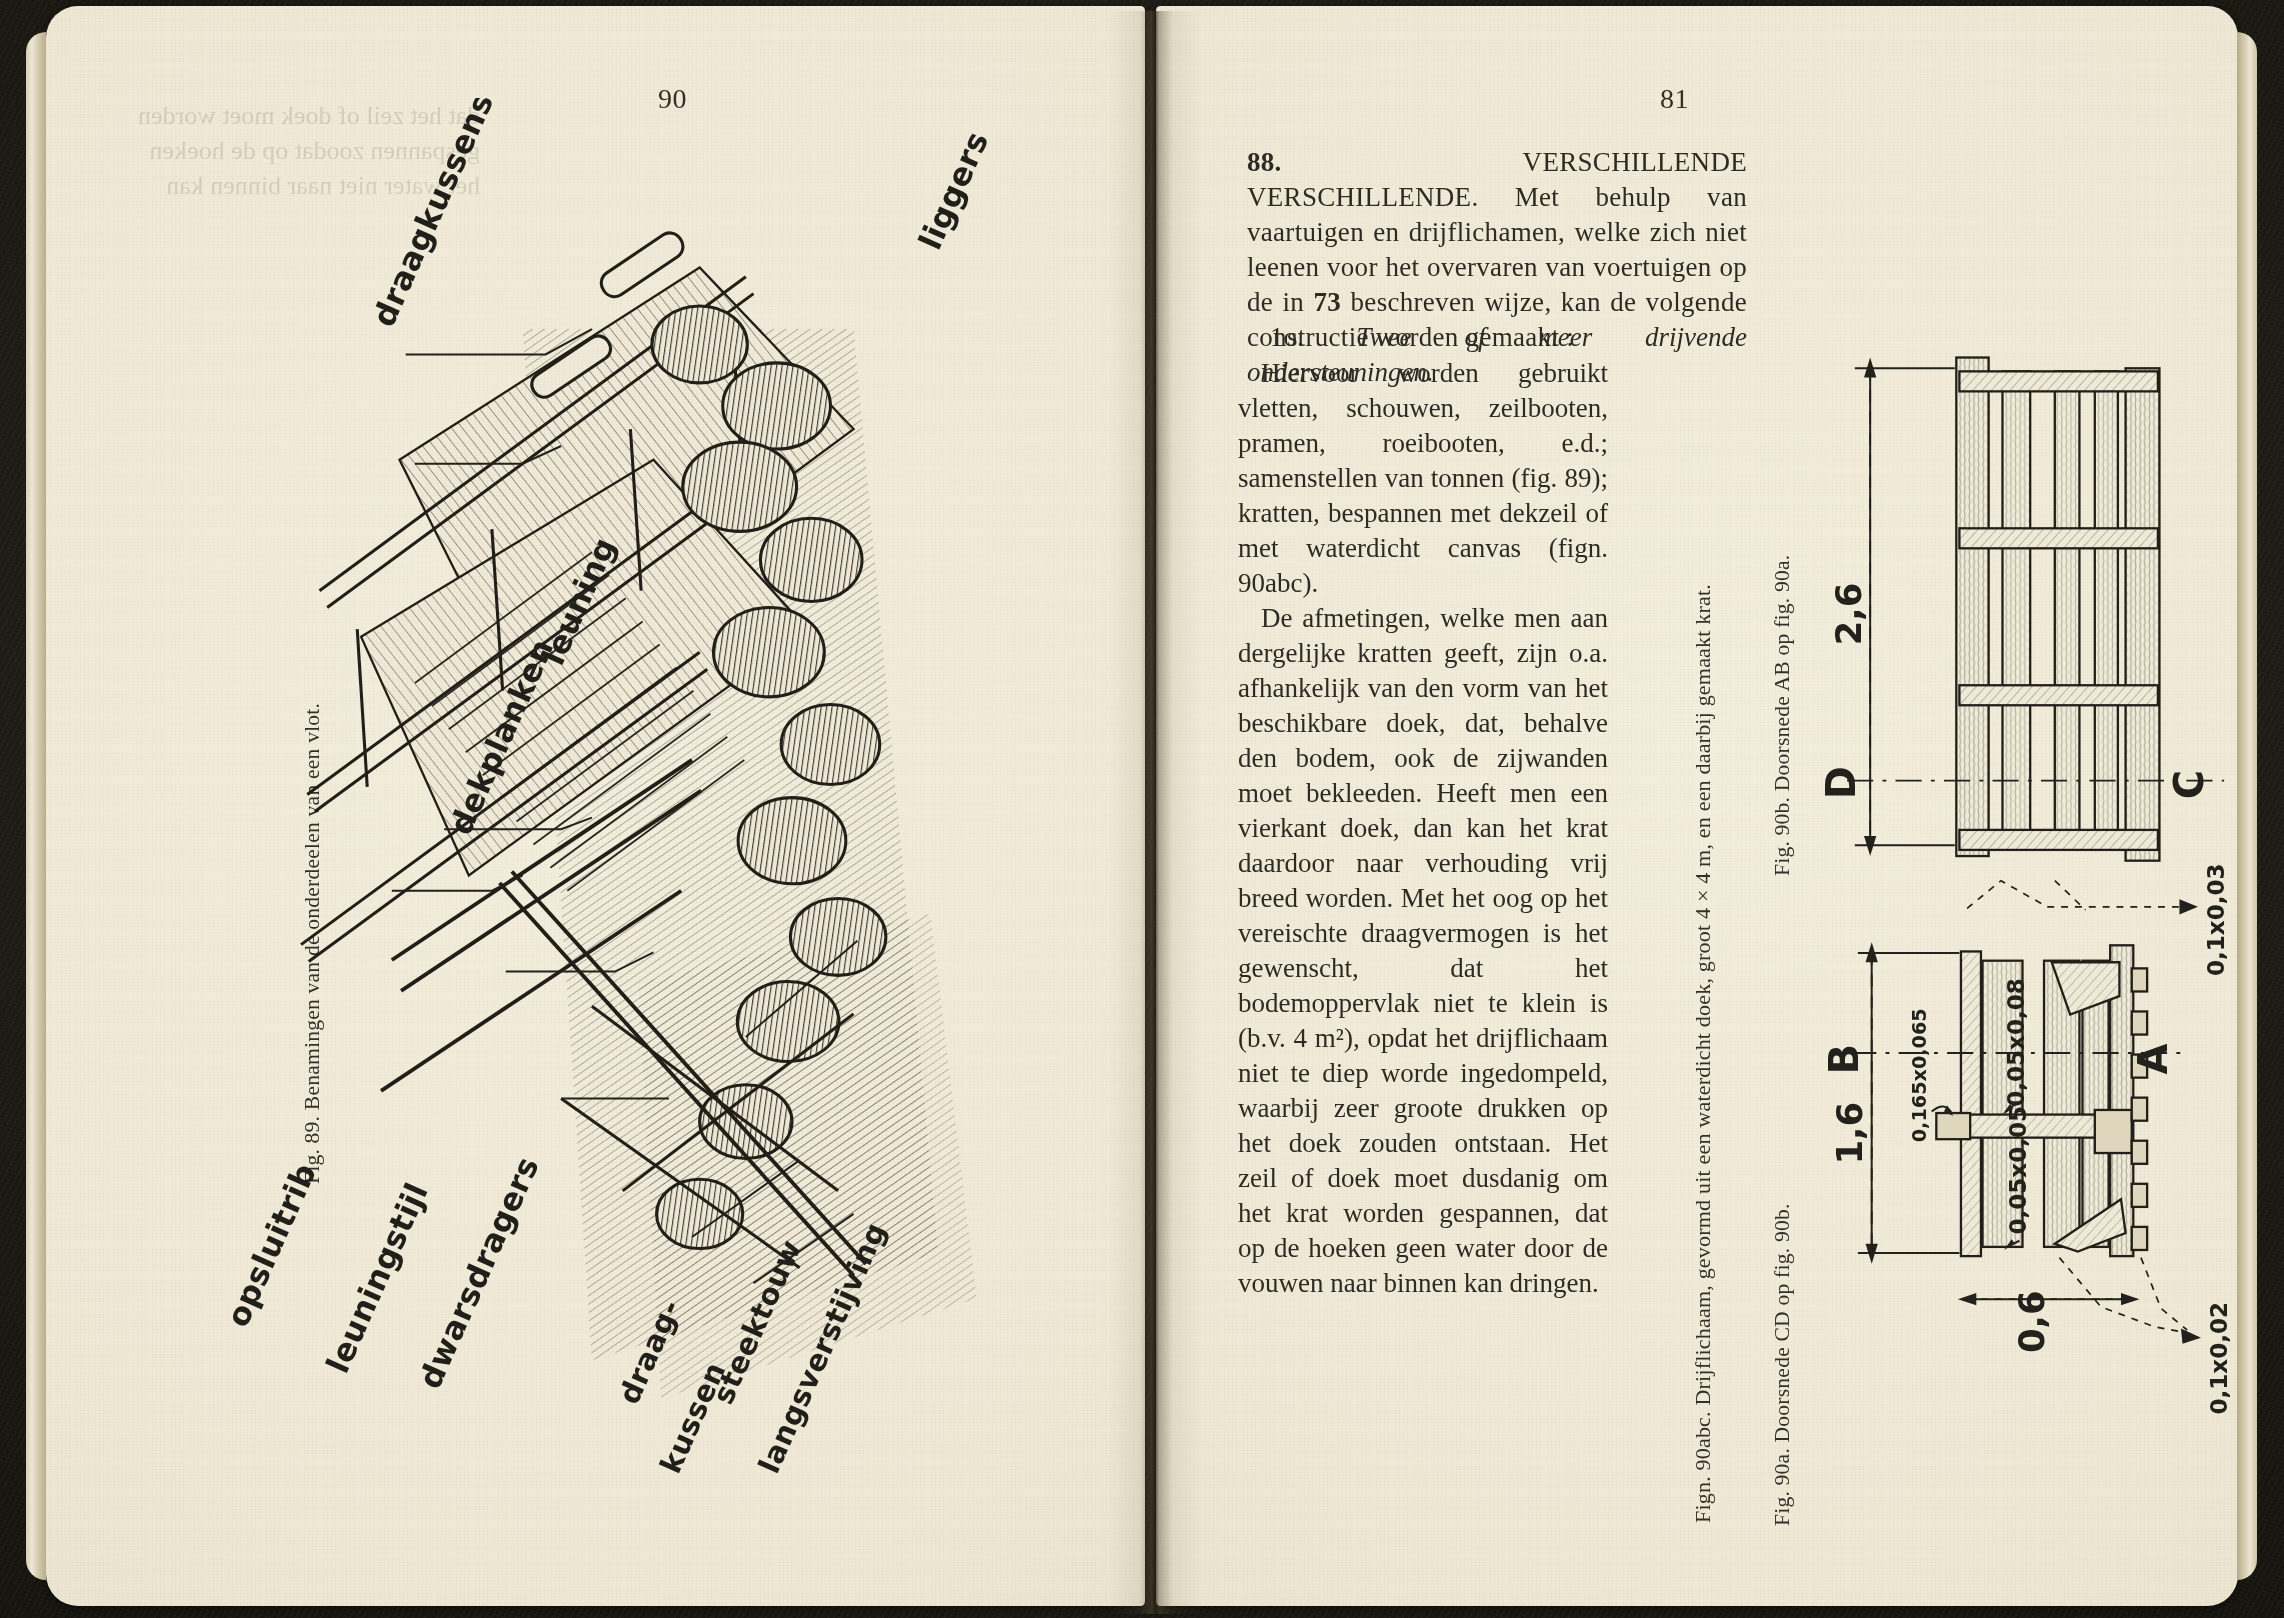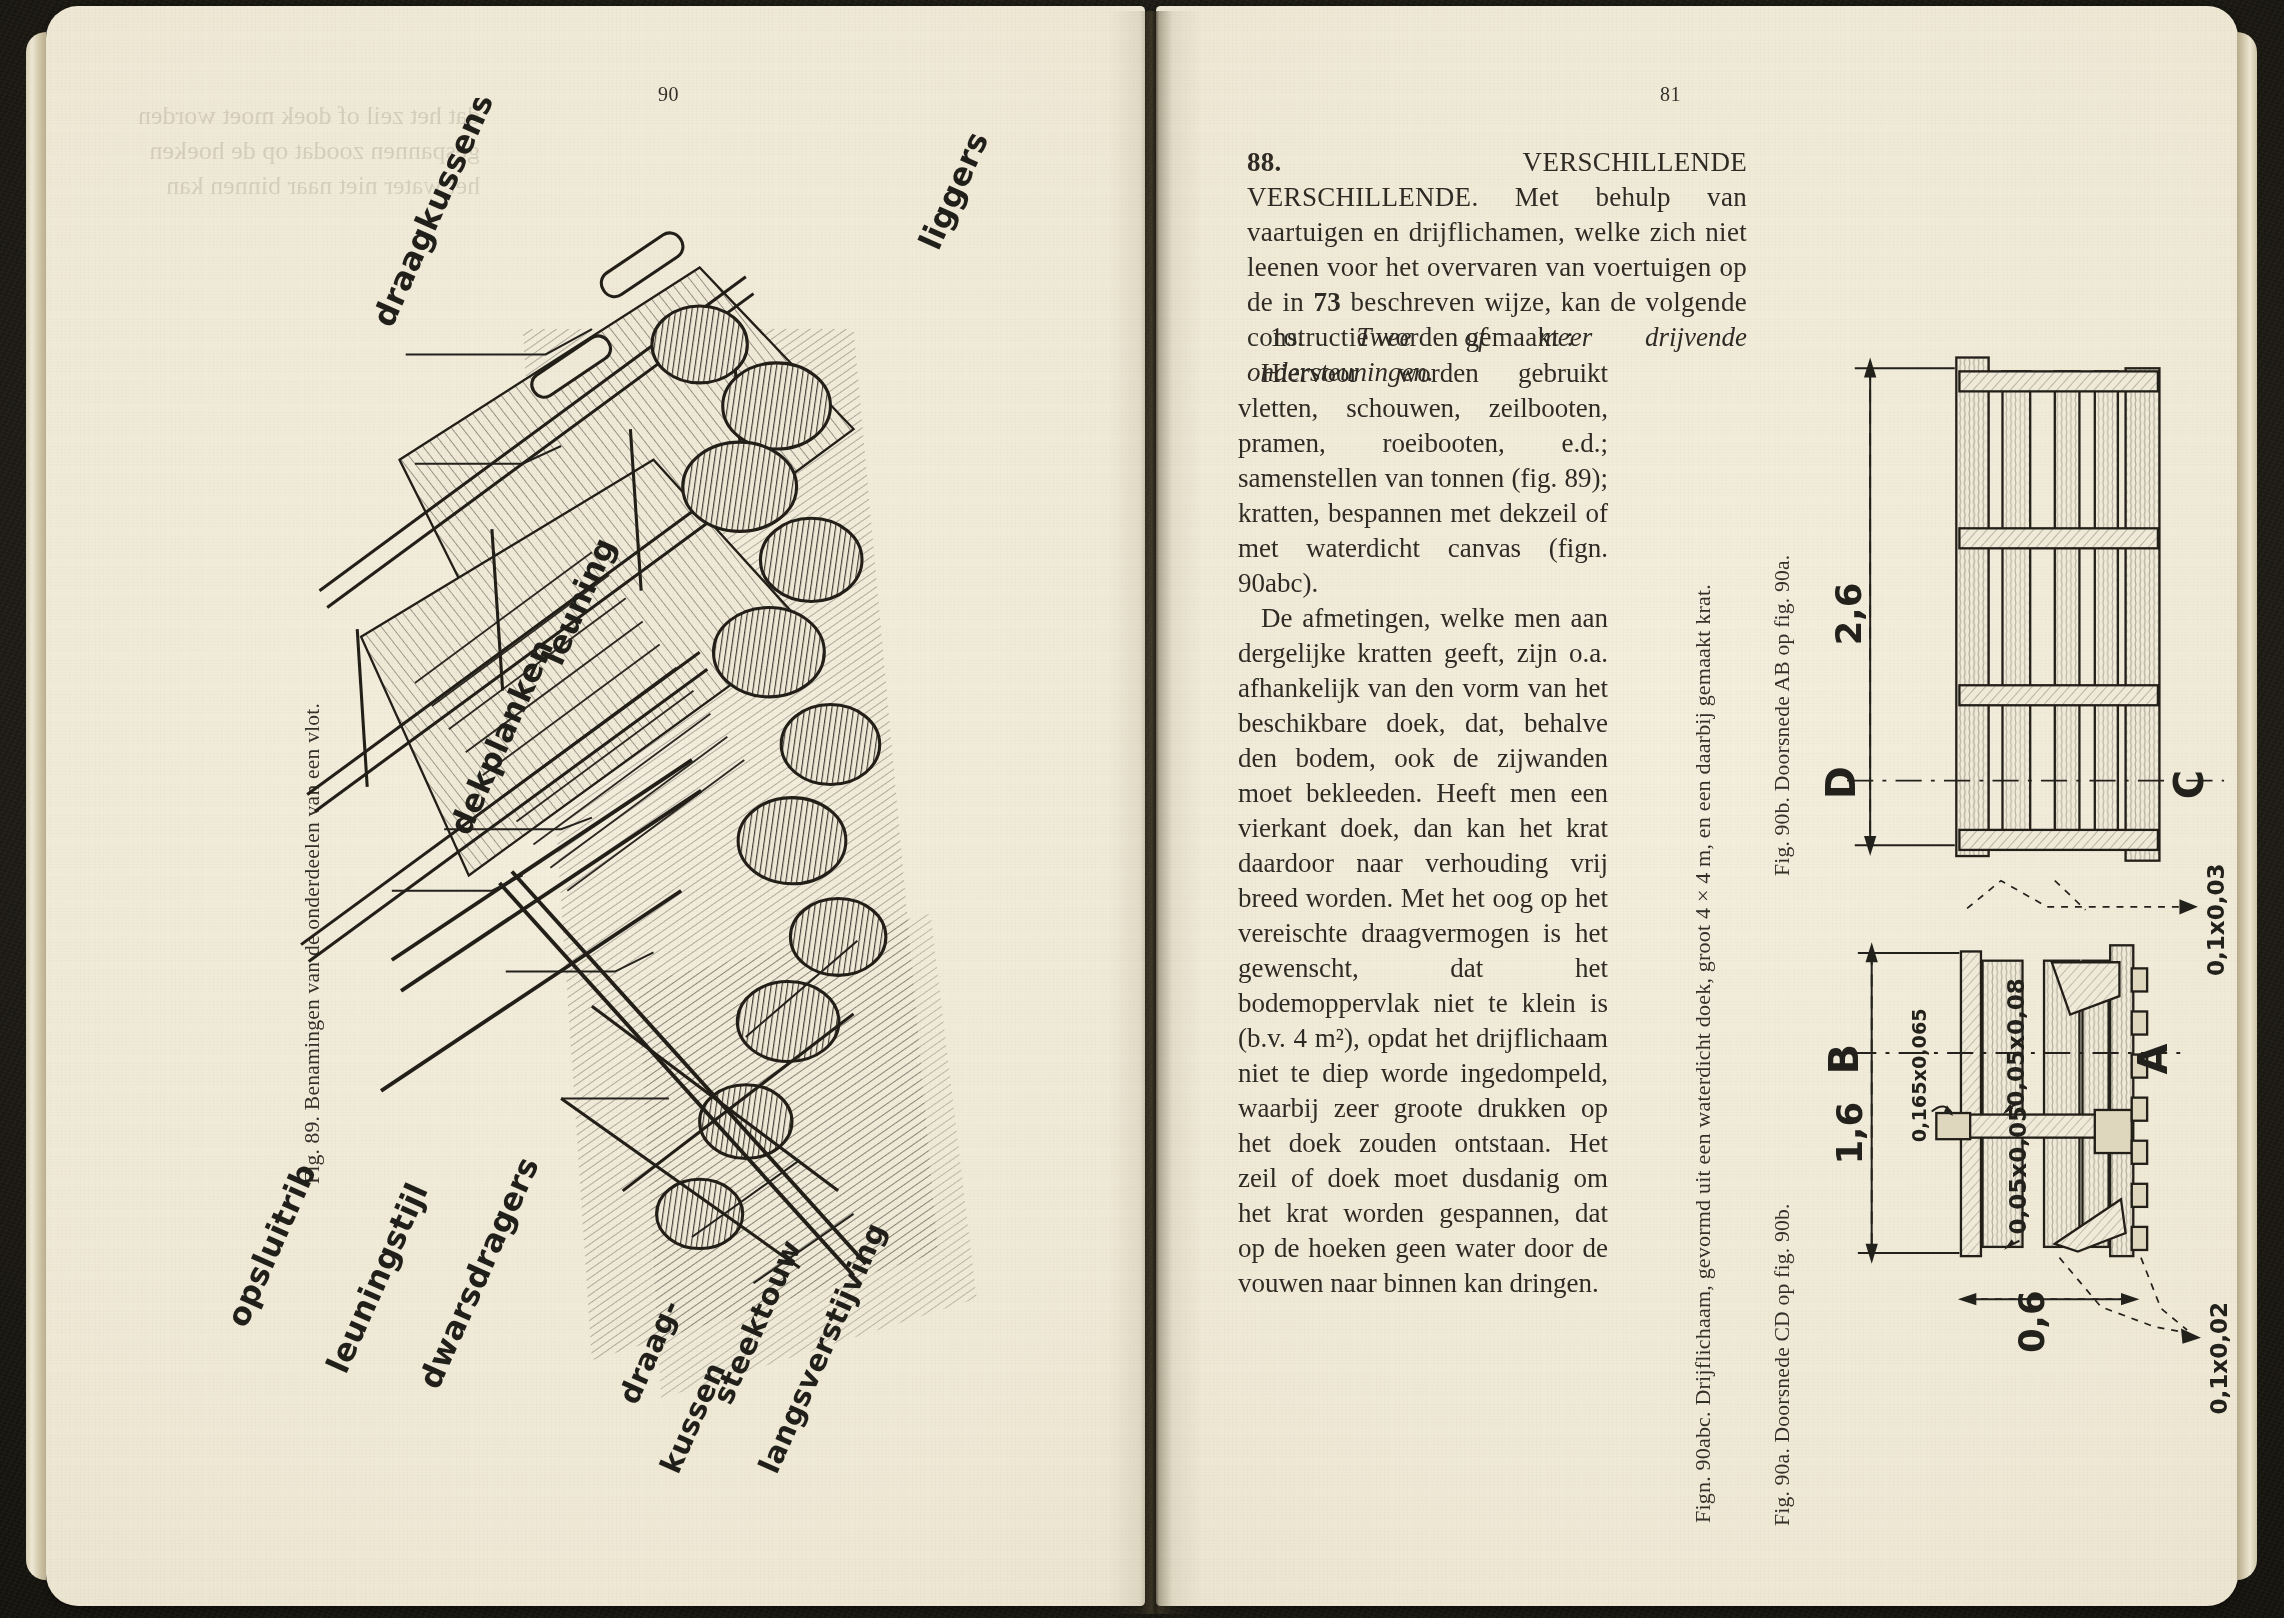--- a/index.html
+++ b/index.html
@@ -83,21 +83,21 @@
         rgba(40,35,22,.72) 50%,
         rgba(90,80,56,.42) 54%,
         rgba(120,108,78,.10) 68%,
         rgba(120,108,78,0) 100%);
     pointer-events:none;
   }
 
   
   .folio {
     position: absolute;
-    font-size: 20px;
+    font-size: 28px;
     color: #33302a;
     letter-spacing: 0.4px;
   }
 
   .bodytext {
     position: absolute;
     color: #2e2b25;
     font-size: 27px;
     line-height: 35px;
     text-align: justify;

